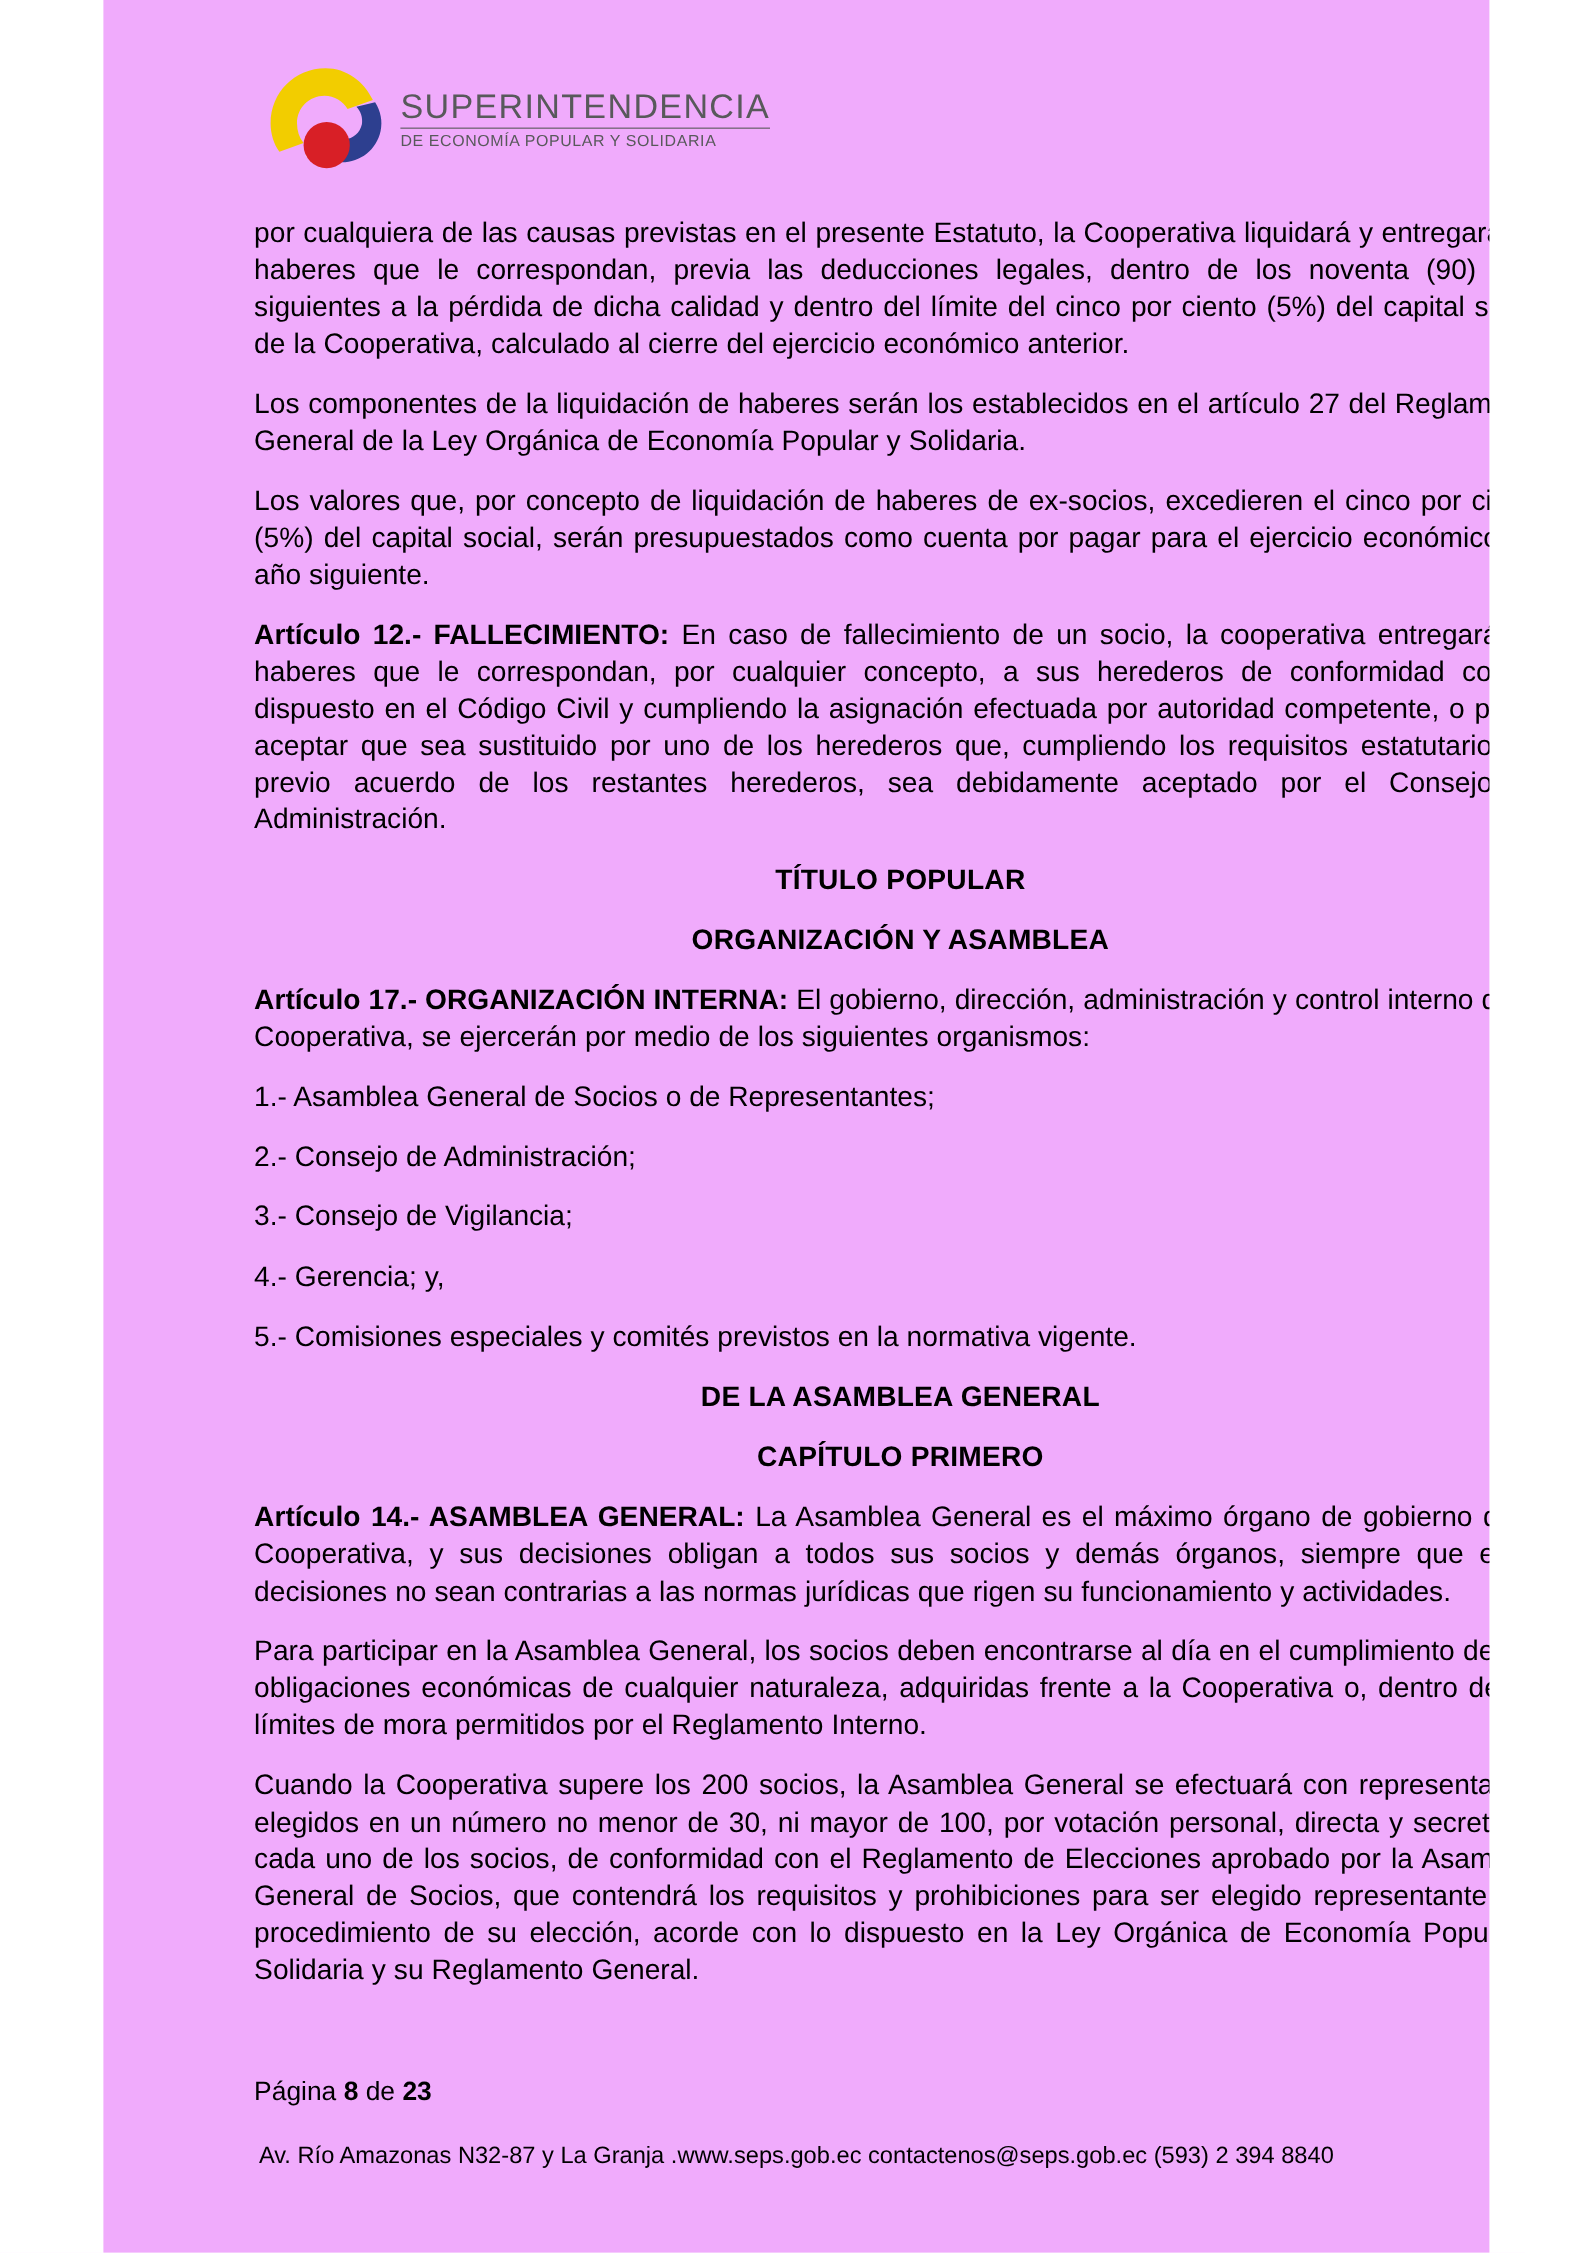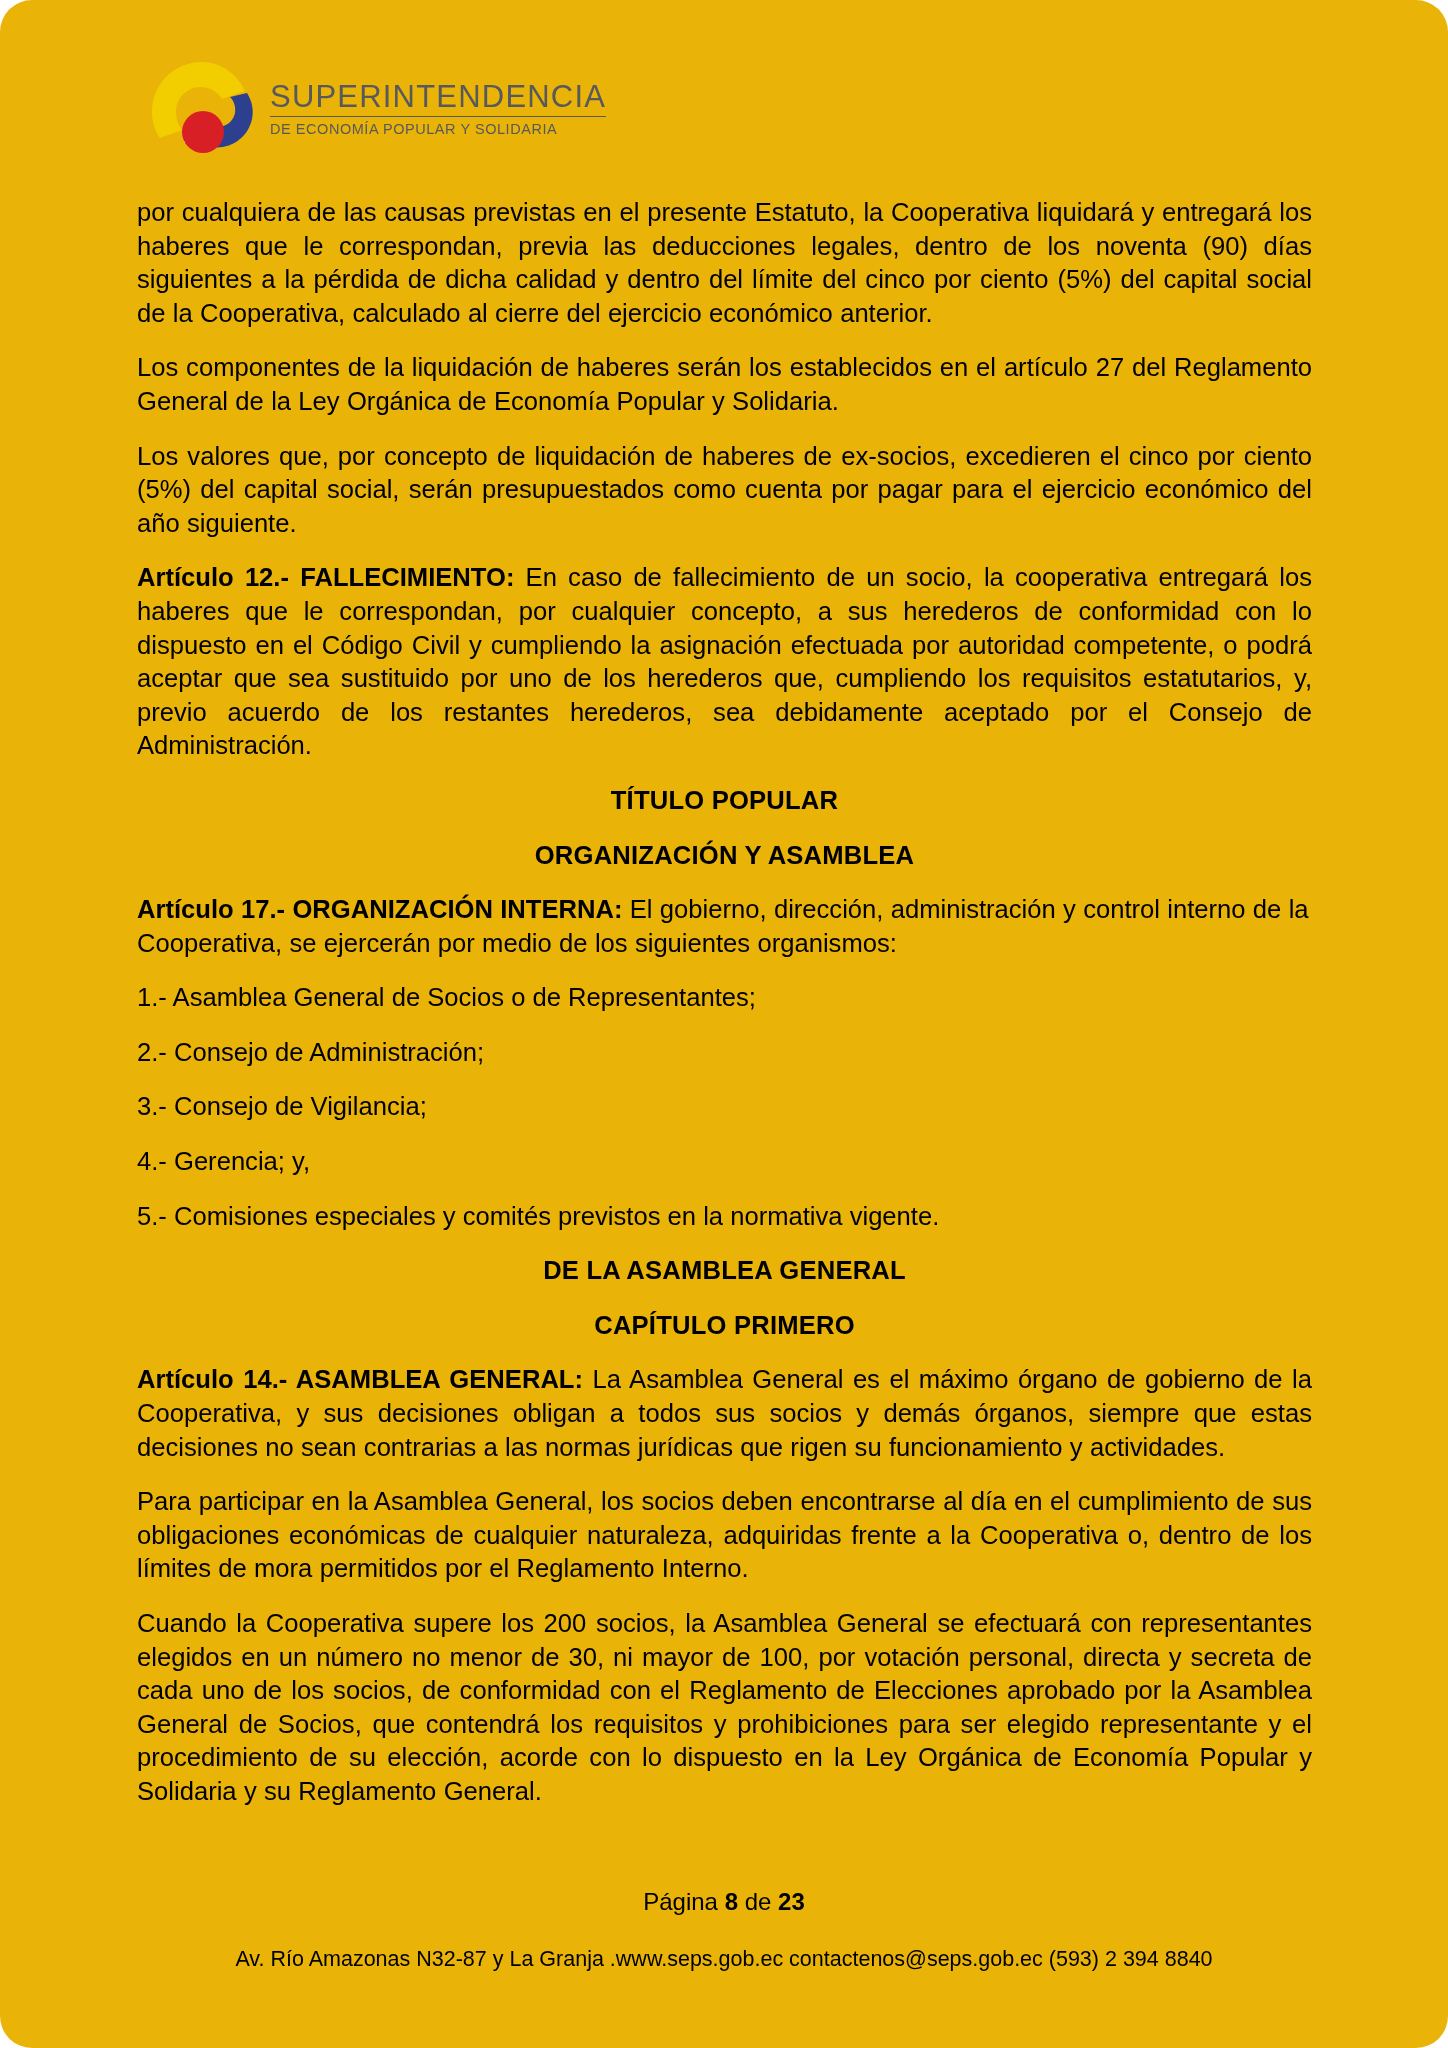--- a/index.html
+++ b/index.html
@@ -7,27 +7,26 @@
     margin: 0;
     padding: 0;
     background: #ffffff;
   }
   body {
     font-family: "Liberation Sans", sans-serif;
     color: #000000;
   }
   .page {
     position: relative;
-    width: 1448px;
+    width: 1260px;
     height: 2048px;
-    background: #eab308;
+    background: #f0abfc;
     margin: 0 auto;
     box-sizing: border-box;
     overflow: hidden;
-    border-radius: 32px;
   }
 
   
   .header {
     position: absolute;
     top: 58px;
     left: 148px;
     display: flex;
     align-items: center;
     gap: 14px;
@@ -107,21 +106,21 @@
     margin: 16px 0 21px 0;
     text-align: left;
   }
 
   
   .page-number {
     position: absolute;
     left: 137px;
     right: 137px;
     top: 1887px;
-    text-align: center;
+    text-align: left;
     font-size: 24px;
     line-height: 30px;
   }
   .page-number b { font-weight: bold; }
   .footer-address {
     position: absolute;
     left: 0;
     right: 0;
     top: 1945px;
     text-align: center;

